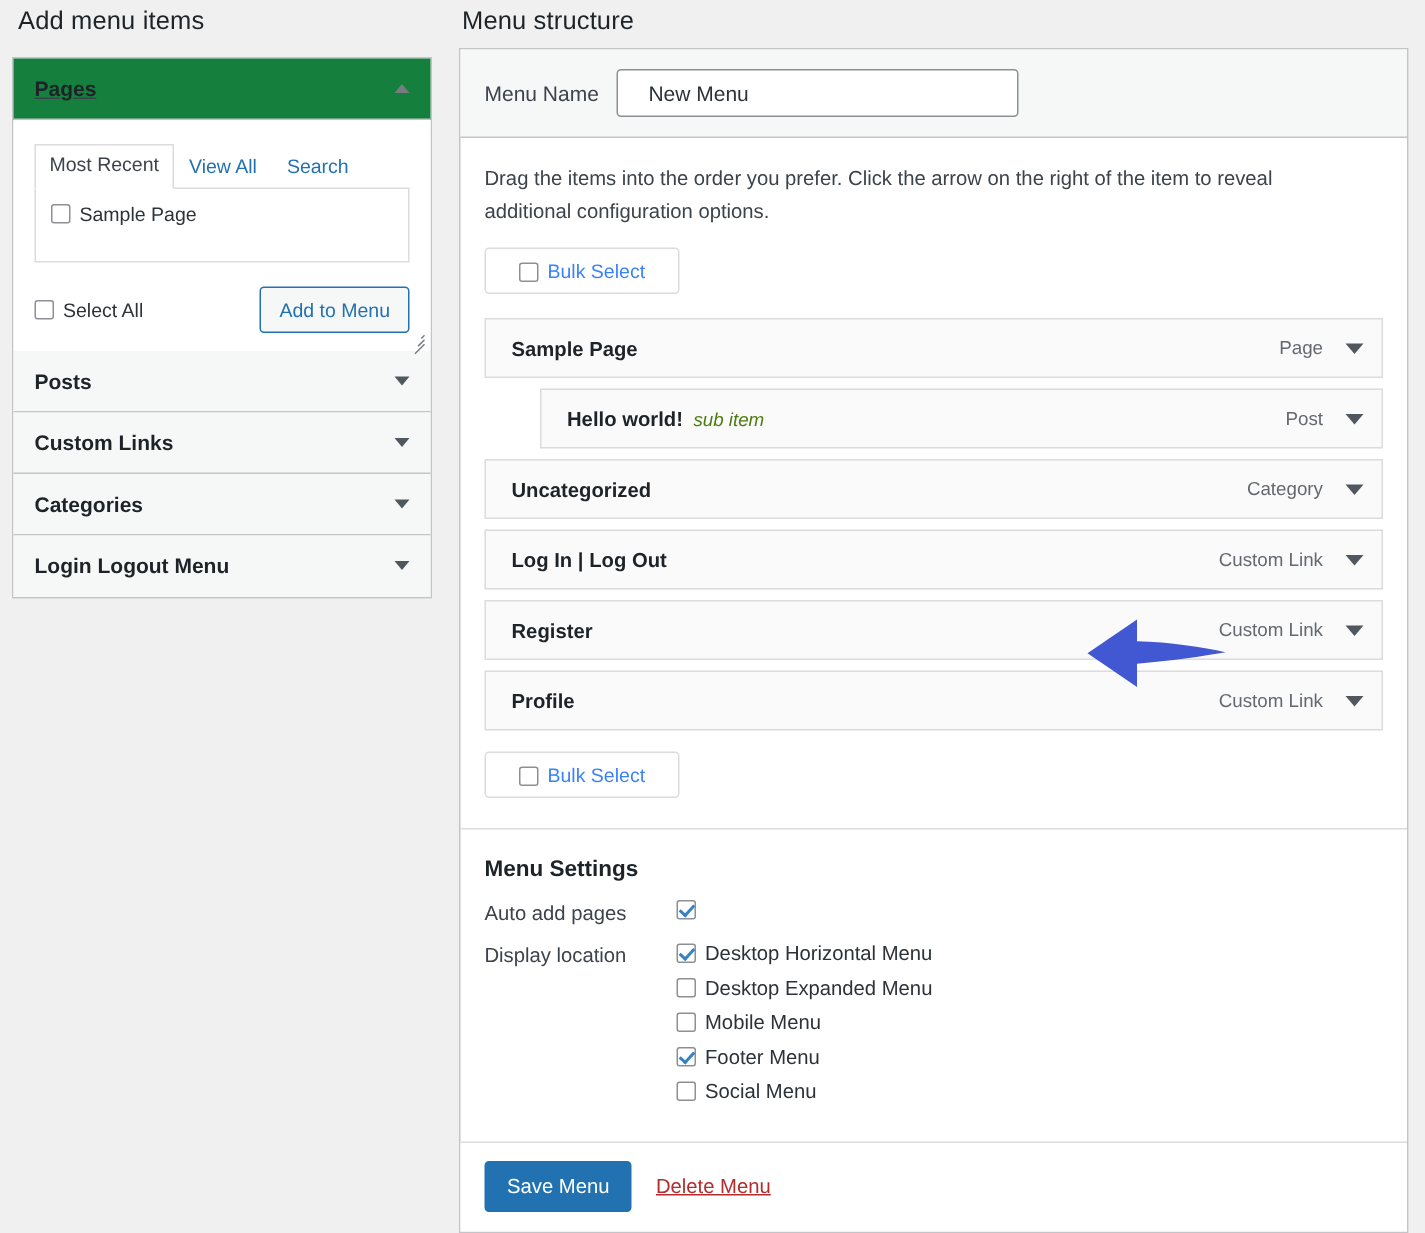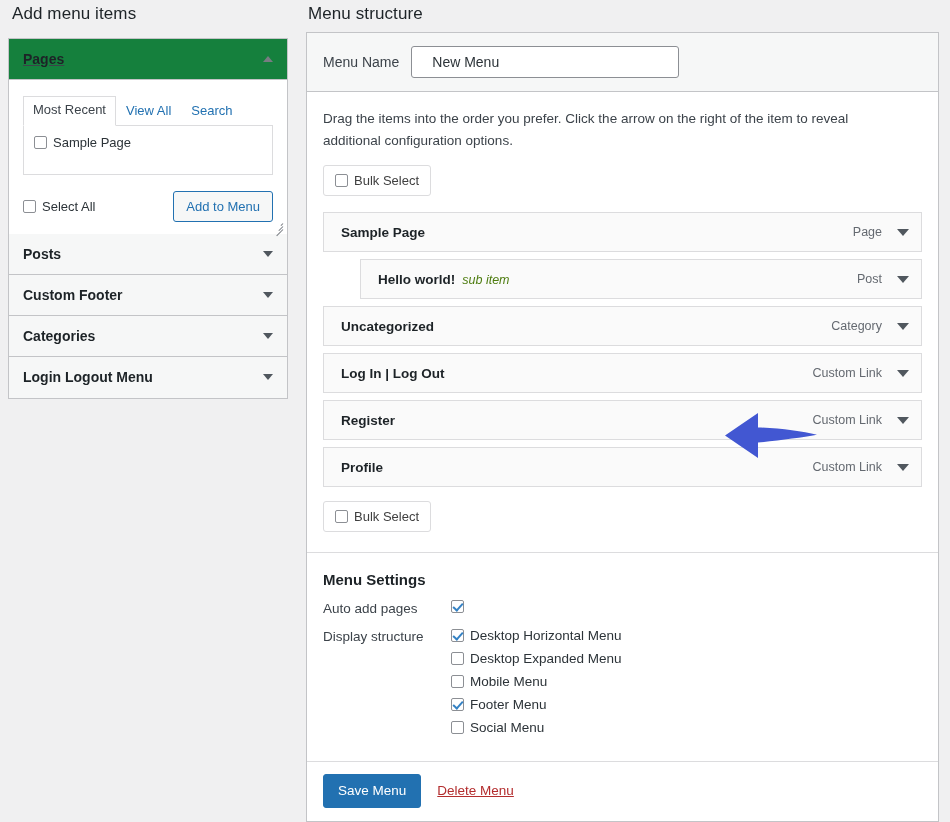--- a/index.html
+++ b/index.html
@@ -187,27 +187,27 @@
   }
   .structure-body { padding: 16px 16px 0 16px; }
   .hint {
     font-size: 13.5px;
     line-height: 1.6;
     color: #3c434a;
     max-width: 584px;
     margin: 0 0 14px 0;
   }
   .bulk-btn {
-    display: inline-flex; align-items: center;
+    display: inline-flex; align-items: flex-end;
     font-size: 13px;
-    padding: 7px 11px;
+    padding: 7px 22px;
     border: 1px solid #dcdcde;
     border-radius: 3px;
     background: #fff;
-    color: #404040;
+    color: #3b82f6;
     cursor: pointer;
     font-family: inherit;
   }
 
   .menu-list { margin: 16px 0 0 0; }
   .menu-row-wrap { margin-bottom: 7px; }
   .menu-row-wrap.sub { padding-left: 37px; }
   .menu-row {
     display: flex; align-items: center;
     height: 40px;
@@ -352,21 +352,21 @@
 
     <div class="accordion-item">
       <div class="accordion-head">
         <span class="accordion-title">Posts</span>
         <span class="tri tri-down"></span>
       </div>
     </div>
 
     <div class="accordion-item">
       <div class="accordion-head">
-        <span class="accordion-title">Custom Footer</span>
+        <span class="accordion-title">Custom Links</span>
         <span class="tri tri-down"></span>
       </div>
     </div>
 
     <div class="accordion-item">
       <div class="accordion-head">
         <span class="accordion-title">Categories</span>
         <span class="tri tri-down"></span>
       </div>
     </div>
@@ -477,21 +477,21 @@
       <div class="setting-row">
         <div class="setting-label">Auto add pages</div>
         <div class="setting-opts">
           <label class="cb-row">
             <span class="cb checked"></span>
           </label>
         </div>
       </div>
 
       <div class="setting-row">
-        <div class="setting-label">Display structure</div>
+        <div class="setting-label">Display location</div>
         <div class="setting-opts">
           <label class="cb-row">
             <span class="cb checked"></span>
             <span>Desktop Horizontal Menu</span>
           </label>
           <label class="cb-row">
             <span class="cb"></span>
             <span>Desktop Expanded Menu</span>
           </label>
           <label class="cb-row">

